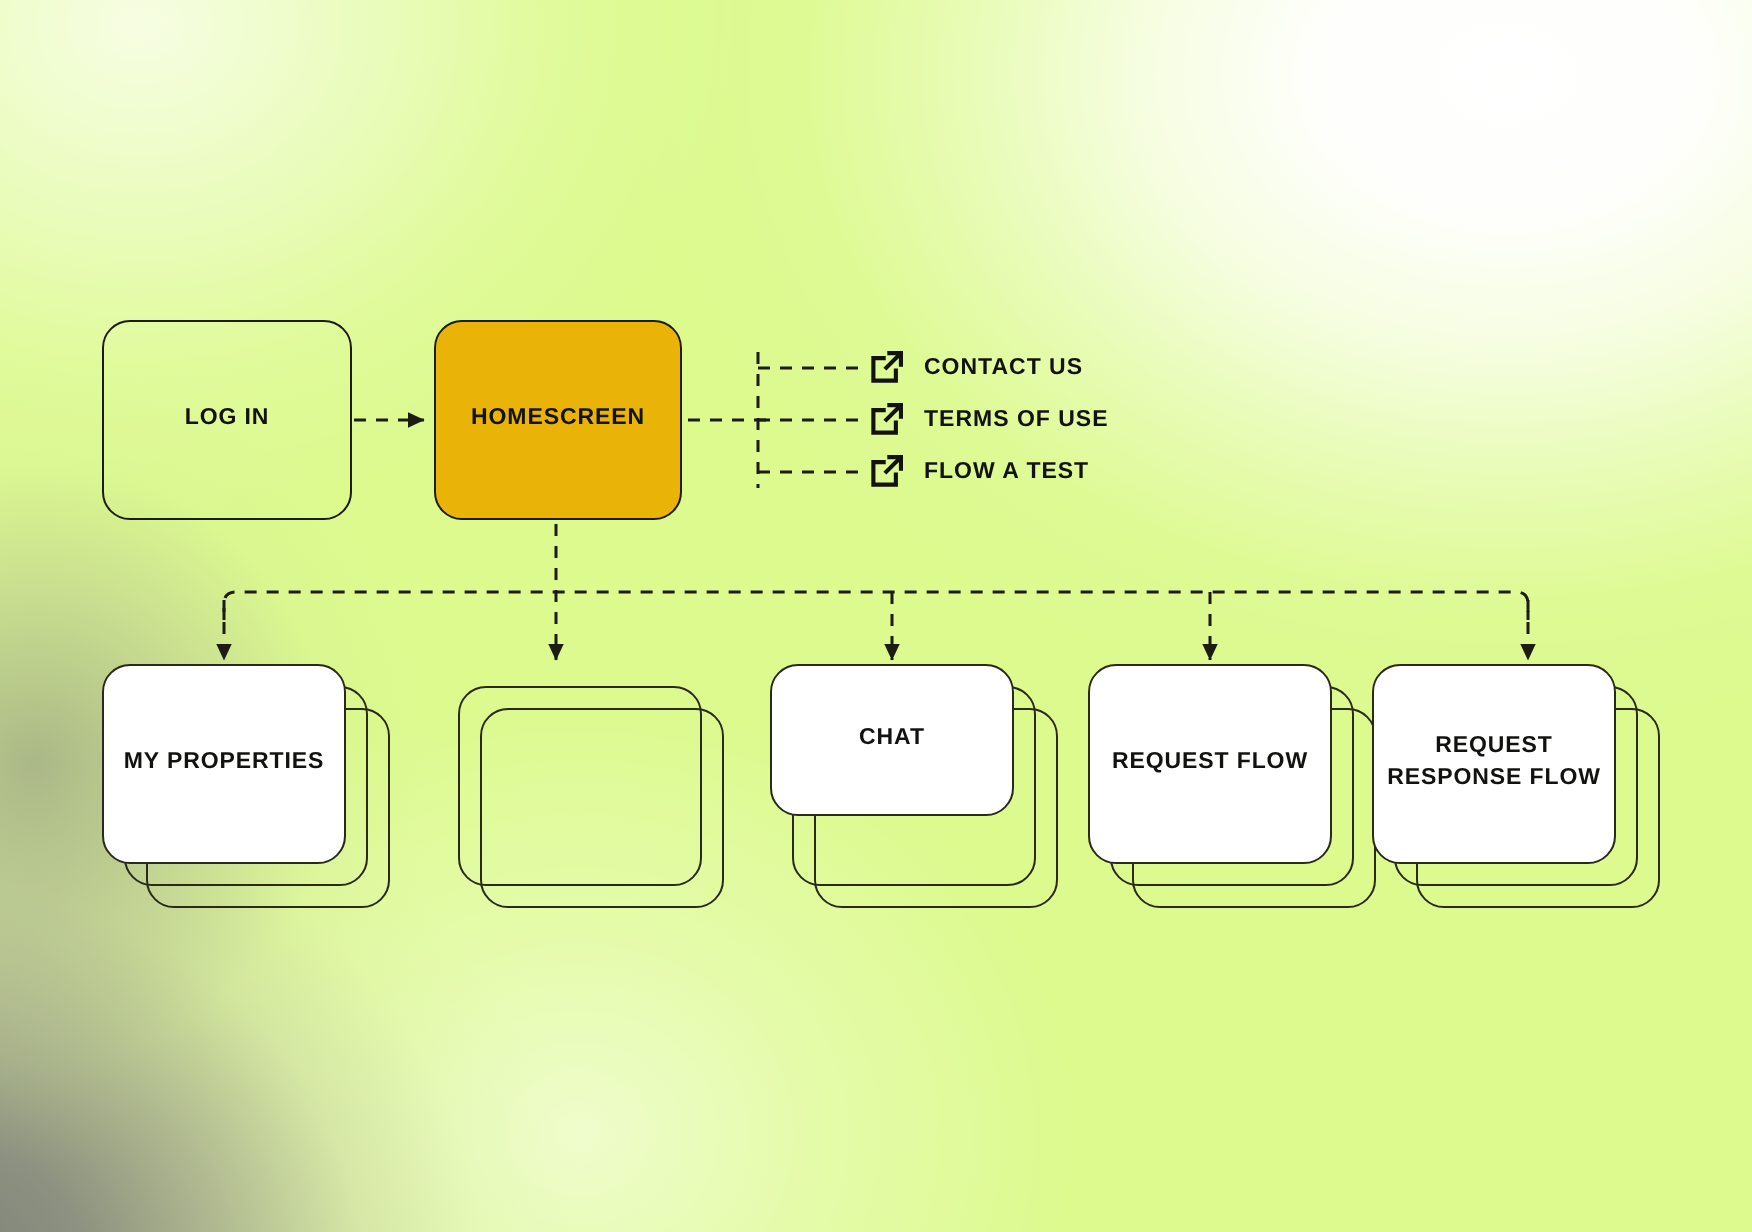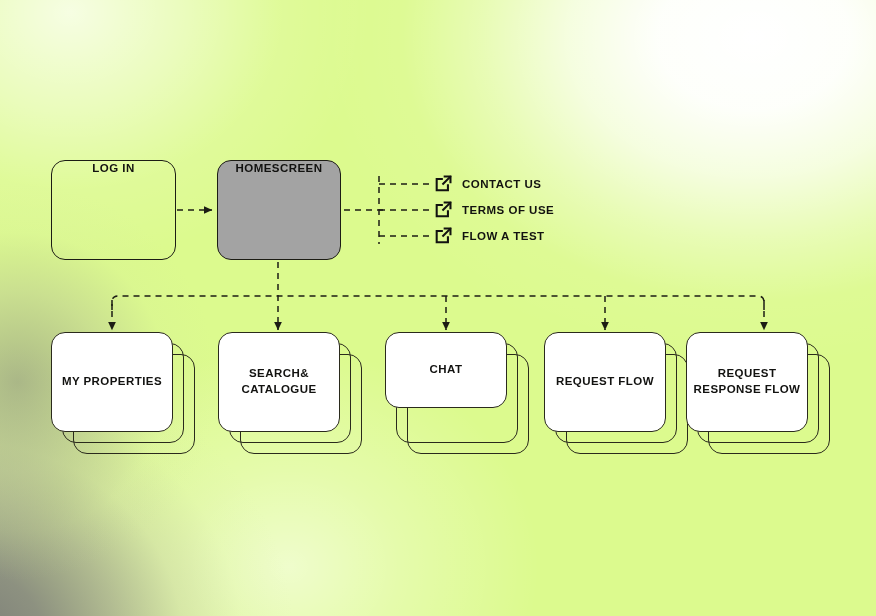--- a/index.html
+++ b/index.html
@@ -67,37 +67,37 @@
                 rgba(255,255,255,0) 100%);
   }
 
   
   .node {
     position: absolute;
     border: 1.4px solid #1c1c14;
     border-radius: 14px;
     box-sizing: border-box;
     display: flex;
-    align-items: flex-start;
+    align-items: center;
     justify-content: center;
     text-align: center;
   }
   .node-label {
     font-size: 11.5px;
     font-weight: bold;
     color: #121210;
     letter-spacing: 0.45px;
     line-height: 1.35;
     white-space: pre-line;
   }
   .node-transparent {
     background: transparent;
   }
   .node-white {
-    background: #a3a3a3;
+    background: #eab308;
   }
 
   
   .stack {
     position: absolute;
   }
   .stack-card {
     position: absolute;
     border: 1.3px solid #2a2a1c;
     border-radius: 14px;
@@ -221,24 +221,20 @@
     <div class="stack-card stack-back2" style="left:22px; top:22px; width:122px; height:100px;"></div>
     <div class="stack-card stack-back1" style="left:11px; top:11px; width:122px; height:100px;"></div>
     <div class="stack-card stack-front" style="left:0px; top:0px; width:122px; height:100px;">
       <span class="node-label">MY PROPERTIES</span>
     </div>
   </div>
 
   <div class="stack" style="left:218px; top:332px; width:165px; height:130px;">
     <div class="stack-card stack-back2" style="left:22px; top:22px; width:122px; height:100px;"></div>
     <div class="stack-card stack-back1" style="left:11px; top:11px; width:122px; height:100px;"></div>
-    <div class="stack-card stack-front" style="left:0px; top:0px; width:122px; height:100px;">
-      <span class="node-label">SEARCH&amp;
-CATALOGUE</span>
-    </div>
   </div>
 
   <div class="stack" style="left:385px; top:332px; width:165px; height:130px;">
     <div class="stack-card stack-back2" style="left:22px; top:22px; width:122px; height:100px;"></div>
     <div class="stack-card stack-back1" style="left:11px; top:11px; width:122px; height:100px;"></div>
     <div class="stack-card stack-front" style="left:0px; top:0px; width:122px; height:76px;">
       <span class="node-label">CHAT</span>
     </div>
   </div>
 

